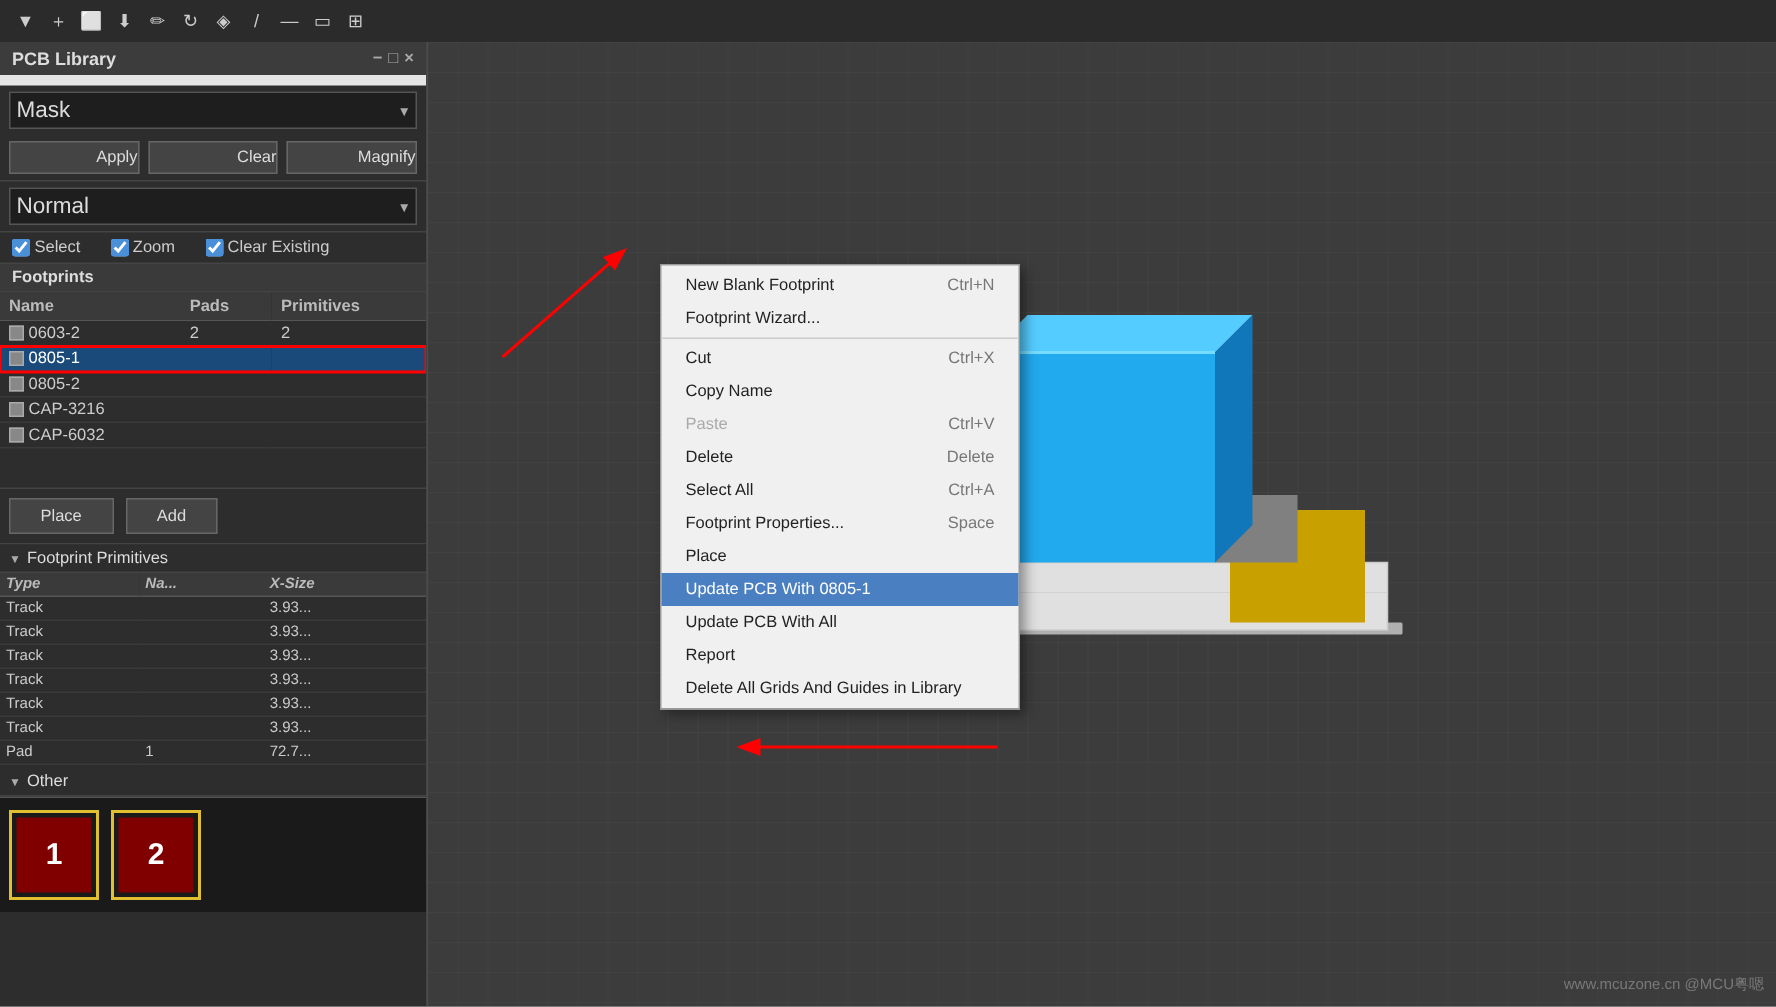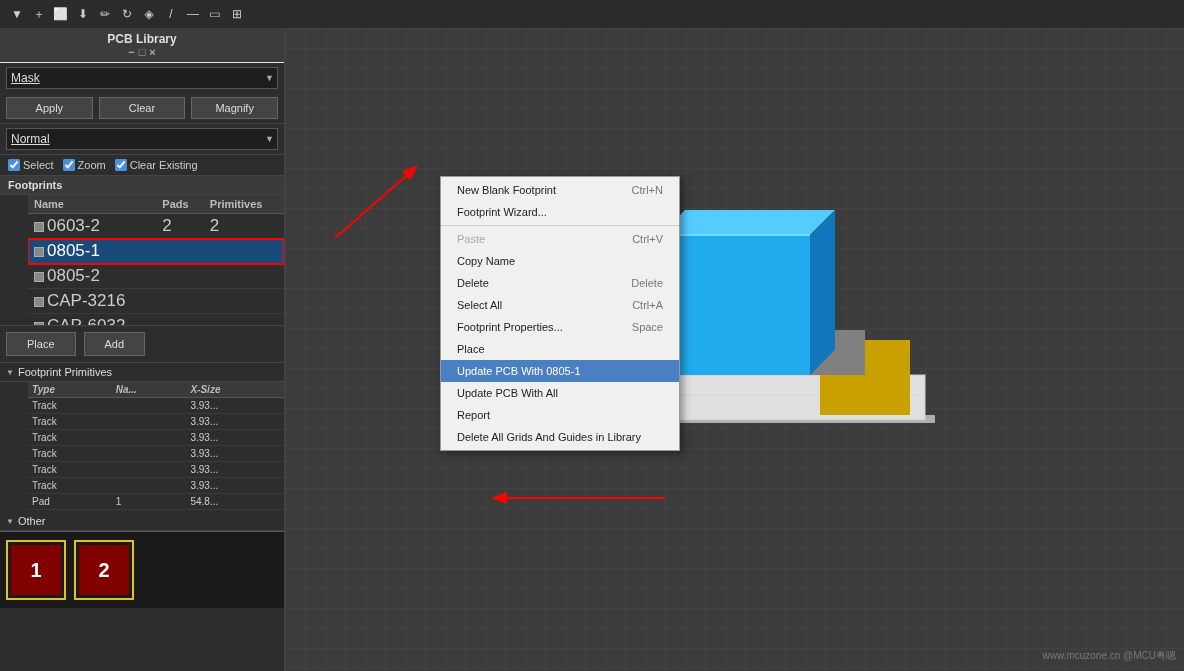--- a/index.html
+++ b/index.html
@@ -53,47 +53,45 @@
 
     .panel-title-bar {
       background: #3c3c3c;
       padding: 4px 8px;
       color: #ddd;
       font-size: 12px;
       font-weight: bold;
       display: flex;
       align-items: center;
       justify-content: space-between;
-      border-bottom: 1px solid #e5e5e5;
-      flex-direction: column;
+      border-bottom: 7px solid #e5e5e5;
     }
     .panel-title-bar .title-controls {
       display: flex;
       gap: 4px;
     }
     .title-ctrl {
       color: #aaa;
       cursor: pointer;
       font-size: 11px;
     }
     .dropdown-row {
       padding: 4px 6px;
     }
     .dropdown-full {
       width: 100%;
       background: #1e1e1e;
       border: 1px solid #555;
       color: #ddd;
       padding: 3px 4px;
-      font-size: 12px;
+      font-size: 15px;
       appearance: none;
       -webkit-appearance: none;
       padding-right: 18px;
       position: relative;
-      text-decoration: underline;
     }
     .select-wrapper {
       position: relative;
       width: 100%;
     }
     .select-wrapper::after {
       content: '▼';
       position: absolute;
       right: 4px;
       top: 50%;
@@ -111,34 +109,34 @@
       border-bottom: 1px solid #444;
     }
     .btn {
       background: #444;
       border: 1px solid #666;
       color: #ddd;
       padding: 4px 0;
       cursor: pointer;
       font-size: 11px;
       flex: 1;
-      text-align: center;
+      text-align: right;
     }
 
     
     .normal-row {
       padding: 4px 6px;
       border-bottom: 1px solid #444;
     }
 
     
     .checkboxes-row {
       display: flex;
       align-items: center;
-      gap: 9px;
+      gap: 20px;
       padding: 4px 8px;
       border-bottom: 1px solid #444;
     }
     .checkbox-item {
       display: flex;
       align-items: center;
       gap: 3px;
       color: #ccc;
       font-size: 11px;
     }
@@ -155,39 +153,38 @@
       color: #ddd;
       font-size: 11px;
       font-weight: bold;
       border-bottom: 1px solid #444;
     }
 
     
     .table-area {
       flex: 1;
       overflow-y: auto;
-      margin-left: 28px;
     }
     .fp-table {
       width: 100%;
       border-collapse: collapse;
     }
     .fp-table th {
       background: #3a3a3a;
       color: #bbb;
       font-size: 11px;
       padding: 3px 6px;
       text-align: left;
       border-bottom: 1px solid #555;
       position: sticky;
       top: 0;
     }
     .fp-table td {
       color: #ccc;
-      font-size: 17px;
+      font-size: 11px;
       padding: 2px 6px;
       border-bottom: 1px solid #3a3a3a;
     }
     .fp-table tr.selected td {
       background: #1a4a7a;
       color: #fff;
     }
     .fp-icon {
       display: inline-block;
       width: 10px;
@@ -530,21 +527,21 @@
     <td>3.93...</td>
   </tr>
             <tr>
     <td>Track</td>
     <td></td>
     <td>3.93...</td>
   </tr>
             <tr>
     <td>Pad</td>
     <td>1</td>
-    <td>54.8...</td>
+    <td>72.7...</td>
   </tr>
           </tbody>
       </table>
     </div>
 
     <div class="other-header">
       <span class="triangle-icon">▼</span>
       <span>Other</span>
     </div>
 
@@ -608,26 +605,30 @@
 
     <div class="context-menu" id="context-menu">
     <div class="ctx-item">
           <span>New Blank Footprint</span>
           <span class="ctx-shortcut">Ctrl+N</span>
         </div>
         <div class="ctx-item">
           <span>Footprint Wizard...</span>
         </div>
         <div class="ctx-separator"></div>
+        <div class="ctx-item">
+          <span>Cut</span>
+          <span class="ctx-shortcut">Ctrl+X</span>
+        </div>
+        <div class="ctx-item">
+          <span>Copy Name</span>
+        </div>
         <div class="ctx-item disabled">
           <span>Paste</span>
           <span class="ctx-shortcut">Ctrl+V</span>
-        </div>
-        <div class="ctx-item">
-          <span>Copy Name</span>
         </div>
         <div class="ctx-item">
           <span>Delete</span>
           <span class="ctx-shortcut">Delete</span>
         </div>
         <div class="ctx-item">
           <span>Select All</span>
           <span class="ctx-shortcut">Ctrl+A</span>
         </div>
         <div class="ctx-item">

